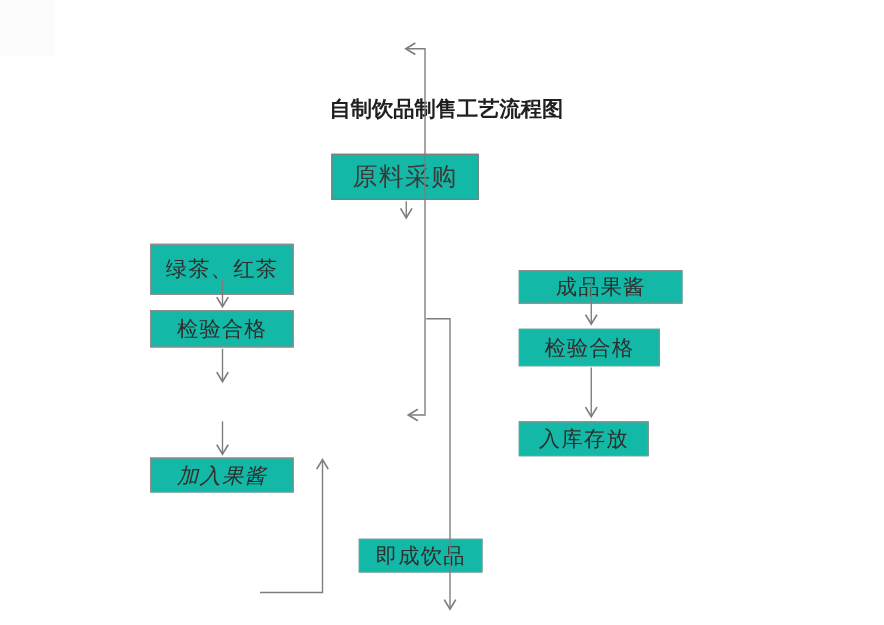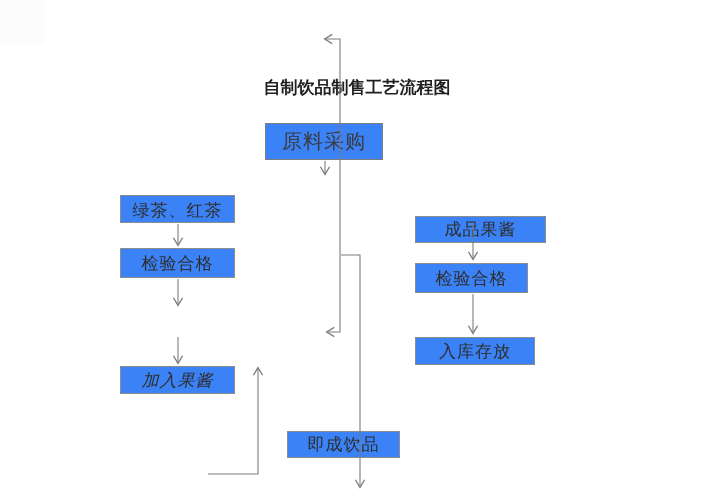--- a/index.html
+++ b/index.html
@@ -19,21 +19,21 @@
     left:255px;top:79px;width:204px;
     text-align:center;
     font-size:17px;font-weight:bold;
     color:#1f1f1f;
     letter-spacing:0px;
     line-height:17px;
     white-space:nowrap;
   }
   .box{
     position:absolute;
-    background:#3b82f6;
+    background:#14b8a6;
     border:1px solid #8d8d8d;
     display:flex;align-items:center;justify-content:center;
     color:#2e2e2e;
     box-sizing:border-box;
     white-space:nowrap;
   }
   .box-main{font-size:20px;letter-spacing:1px;border-color:#7e7e7e;color:#3a3a3a;}
   .box-small{font-size:17px;letter-spacing:1px;}
   svg.connectors{position:absolute;left:0;top:0;pointer-events:none;}
   svg .flow{stroke:#7d7d7d;stroke-width:1.1;fill:none;}
@@ -44,46 +44,46 @@
 <div id="stage">
 
   <div class="corner-artifact"></div>
 
   <div class="title">自制饮品制售工艺流程图</div>
 
   <div class="box box-main" style="left:265px;top:123px;width:118px;height:37px;">
     <span>原料采购</span>
   </div>
 
-  <div class="box box-small" style="left:120px;top:195px;width:115px;height:28px;align-items:flex-end;">
+  <div class="box box-small" style="left:120px;top:195px;width:115px;height:41px;">
     <span>绿茶、红茶</span>
   </div>
 
   <div class="box box-small" style="left:120px;top:248px;width:115px;height:30px;">
     <span>检验合格</span>
   </div>
 
 
   <div class="box box-small" style="left:120px;top:366px;width:115px;height:28px;font-style:italic;">
     <span>加入果酱</span>
   </div>
 
   <div class="box box-small" style="left:415px;top:195px;width:131px;height:27px;margin-top:21px;">
     <span>成品果酱</span>
   </div>
 
   <div class="box box-small" style="left:415px;top:263px;width:113px;height:30px;">
     <span>检验合格</span>
   </div>
 
-  <div class="box box-small" style="left:415px;top:337px;width:120px;height:28px;">
+  <div class="box box-small" style="left:415px;top:337px;width:104px;height:28px;">
     <span>入库存放</span>
   </div>
 
-  <div class="box box-small" style="left:287px;top:431px;width:113px;height:27px;">
+  <div class="box box-small" style="left:287px;top:431px;width:99px;height:27px;">
     <span>即成饮品</span>
   </div>
 
   <svg class="connectors" width="707" height="500" viewBox="0 0 707 500">
     <defs>
       <marker id="vhead" viewBox="0 0 10 10" refX="7.5" refY="5" markerWidth="11" markerHeight="11" orient="auto-start-reverse">
         <path d="M 1.5 1.2 L 7.8 5 L 1.5 8.8" fill="none" stroke="#7d7d7d" stroke-width="1.1"></path>
       </marker>
     </defs>
 

